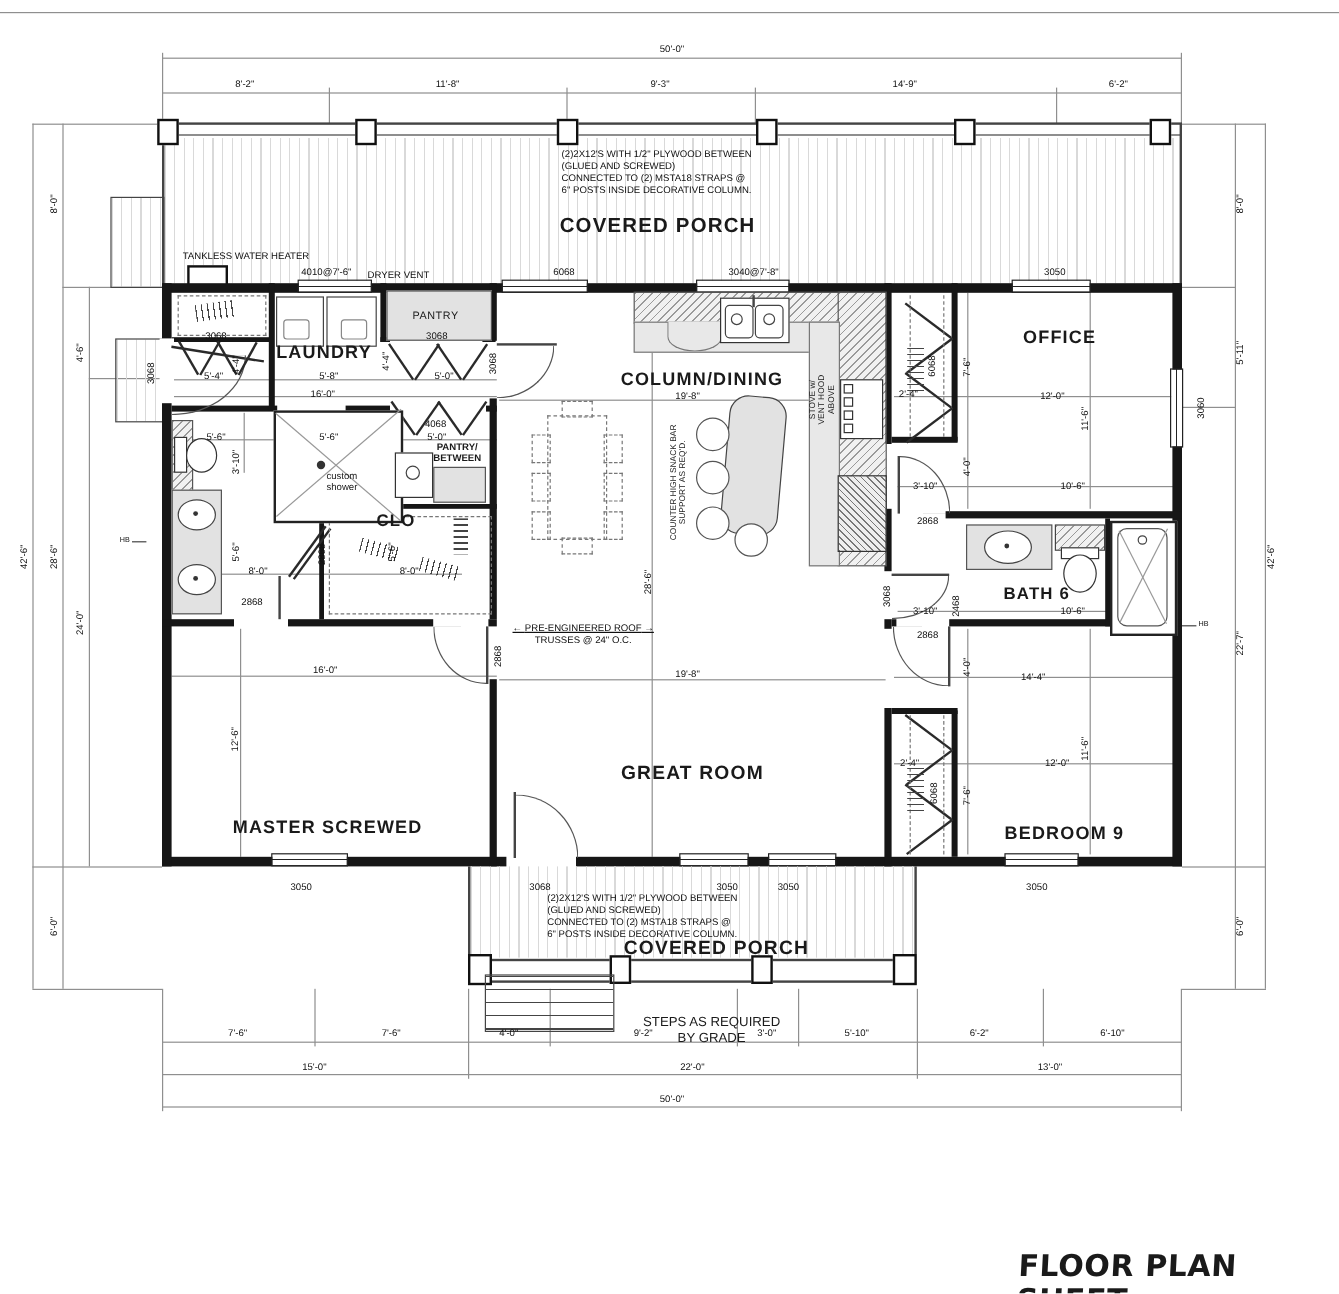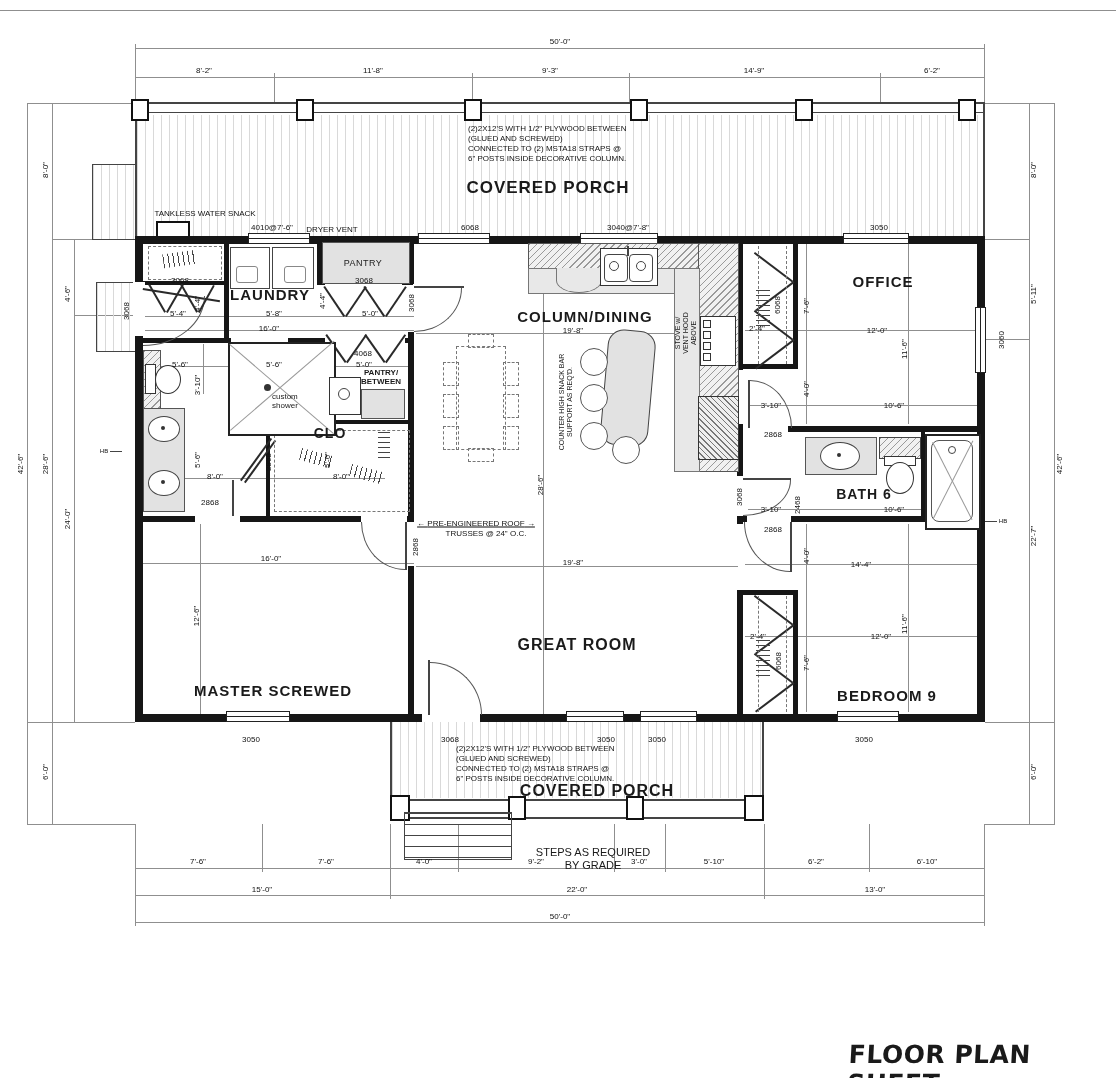--- a/index.html
+++ b/index.html
@@ -357,33 +357,33 @@
 BETWEEN</div>
   <div class="room" style="left:330px;top:433px;font-size:14px">CLO</div>
   <div class="room" style="left:864px;top:494px;font-size:14px">BATH 6</div>
   <div class="room" style="left:273px;top:690px;font-size:15px">MASTER SCREWED</div>
   <div class="room" style="left:577px;top:645px;font-size:16px">GREAT ROOM</div>
   <div class="room" style="left:887px;top:695px;font-size:15px">BEDROOM 9</div>
   <div class="room" style="left:597px;top:791px;font-size:16px">COVERED PORCH</div>
   <div class="abs pre" style="left:272px;top:392px;font-size:8px;line-height:9px">custom
 shower</div>
 
-  <div class="lbl" style="left:205px;top:213px">TANKLESS WATER SNACK</div>
+  <div class="lbl" style="left:205px;top:213px">TANKLESS WATER HEATER</div>
   <div class="lbl" style="left:332px;top:229px">DRYER VENT</div>
   <div class="note pre" style="left:468px;top:124px;width:175px">(2)2X12'S WITH 1/2" PLYWOOD BETWEEN
 (GLUED AND SCREWED)
 CONNECTED TO (2) MSTA18 STRAPS @
 6" POSTS INSIDE DECORATIVE COLUMN.</div>
   <div class="note pre" style="left:456px;top:744px;width:175px">(2)2X12'S WITH 1/2" PLYWOOD BETWEEN
 (GLUED AND SCREWED)
 CONNECTED TO (2) MSTA18 STRAPS @
 6" POSTS INSIDE DECORATIVE COLUMN.</div>
   <div class="abs pre" style="left:518px;top:846px;width:150px;font-size:11px;line-height:13px;text-align:center">STEPS AS REQUIRED
 BY GRADE</div>
-  <div class="lbl truss trussu" style="left:476px;top:523px">PRE-ENGINEERED ROOF</div>
+  <div class="lbl truss trussu" style="left:486px;top:523px">PRE-ENGINEERED ROOF</div>
   <div class="lbl" style="left:486px;top:533px">TRUSSES @ 24" O.C.</div>
   <div class="abs pre" style="left:686px;top:333px;font-size:7px;line-height:8px;text-align:center;transform:translate(-50%,-50%) rotate(-90deg)">STOVE w/
 VENT HOOD
 ABOVE</div>
   <div class="abs pre" style="left:566px;top:402px;font-size:7px;line-height:8px;text-align:center;transform:translate(-50%,-50%) rotate(-90deg)">COUNTER HIGH SNACK BAR
 SUPPORT AS REQ'D.</div>
   <div id="title">FLOOR PLAN SHEET</div>
 
   <div id="dims">
       <span class="lbl" style="left: 560px; top: 41px;">50'-0"</span>

